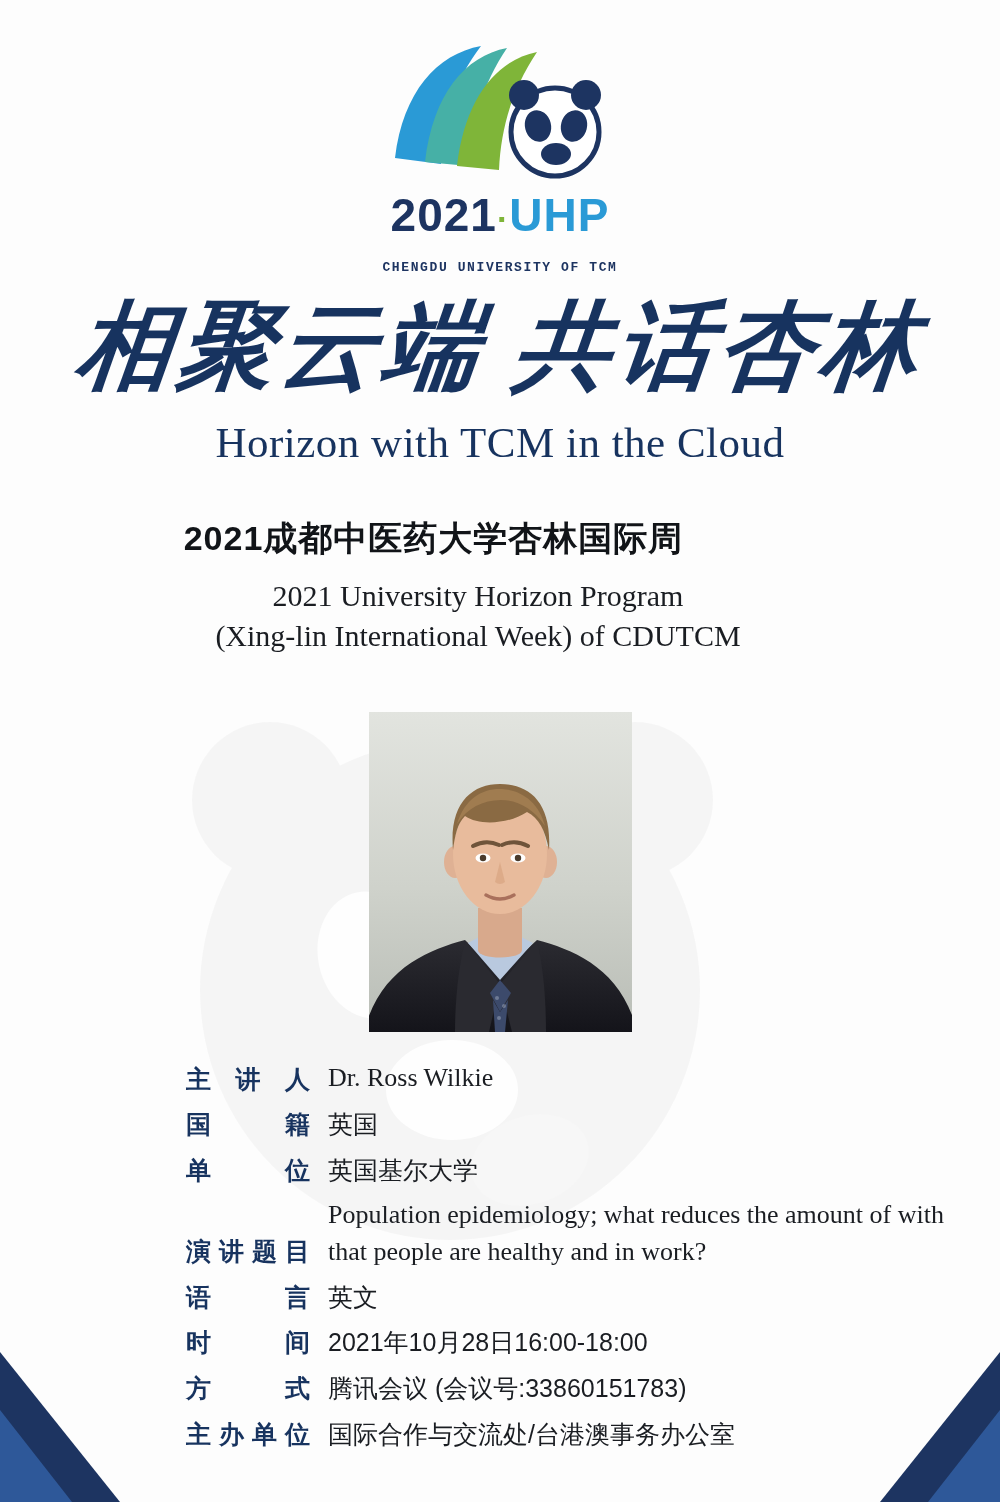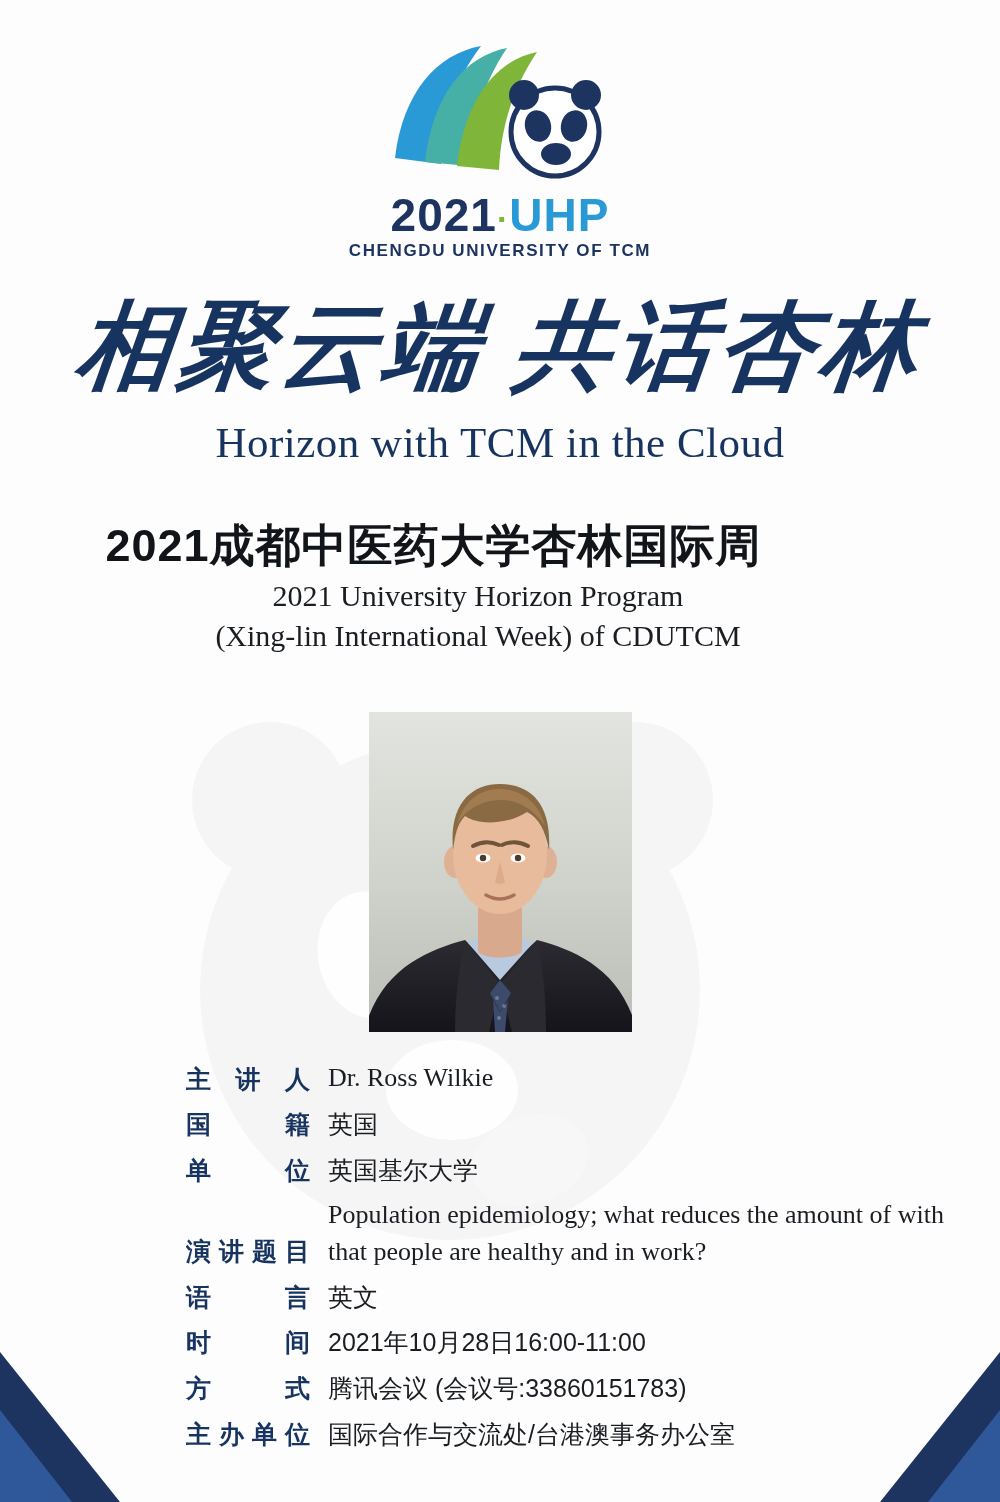--- a/index.html
+++ b/index.html
@@ -90,25 +90,26 @@
     font-family: "Liberation Sans", sans-serif;
     font-size: 46px;
     font-weight: 700;
     letter-spacing: 1px;
     line-height: 1;
   }
   .logo-wordmark .y21 { color: #1d3461; }
   .logo-wordmark .dot { color: #7fb539; font-size: 34px; }
   .logo-wordmark .uhp { color: #2a9ad6; }
   .logo-sub {
-    margin-top: 3px;
-    font-size: 17px;
+    margin-top: 22px;
+    font-size: 13px;
     letter-spacing: 1.6px;
     color: #1d3461;
     font-weight: 600;
+    font-family: Liberation Mono, monospace;
   }
 
   
   .headline-cn {
     position: absolute;
     top: 283px;
     width: 1000px;
     text-align: center;
     font-family: "Liberation Serif", serif;
     font-size: 96px;
@@ -130,21 +131,21 @@
     letter-spacing: .5px;
   }
 
   
   .title-cn {
     position: absolute;
     top: 516px;
     width: 867px;
     text-align: center;
     font-family: "Liberation Sans", sans-serif;
-    font-size: 45px;
+    font-size: 34px;
     font-weight: 700;
     color: #111418;
     letter-spacing: 1px;
   }
   .title-en {
     position: absolute;
     top: 576px;
     width: 956px;
     text-align: center;
     font-family: "Liberation Serif", serif;
@@ -332,21 +333,21 @@
       <div class="value topic">Population epidemiology; what reduces the amount of with that people are healthy and in work?</div>
     </div>
 
     <div class="row">
       <div class="label">语    言</div>
       <div class="value cn">英文</div>
     </div>
 
     <div class="row">
       <div class="label">时    间</div>
-      <div class="value cn">2021年10月28日16:00-11:00</div>
+      <div class="value cn">2021年10月28日16:00-18:00</div>
     </div>
 
     <div class="row">
       <div class="label">方    式</div>
       <div class="value cn">腾讯会议 (会议号:33860151783)</div>
     </div>
 
     <div class="row">
       <div class="label">主办单位</div>
       <div class="value cn">国际合作与交流处/台港澳事务办公室</div>

